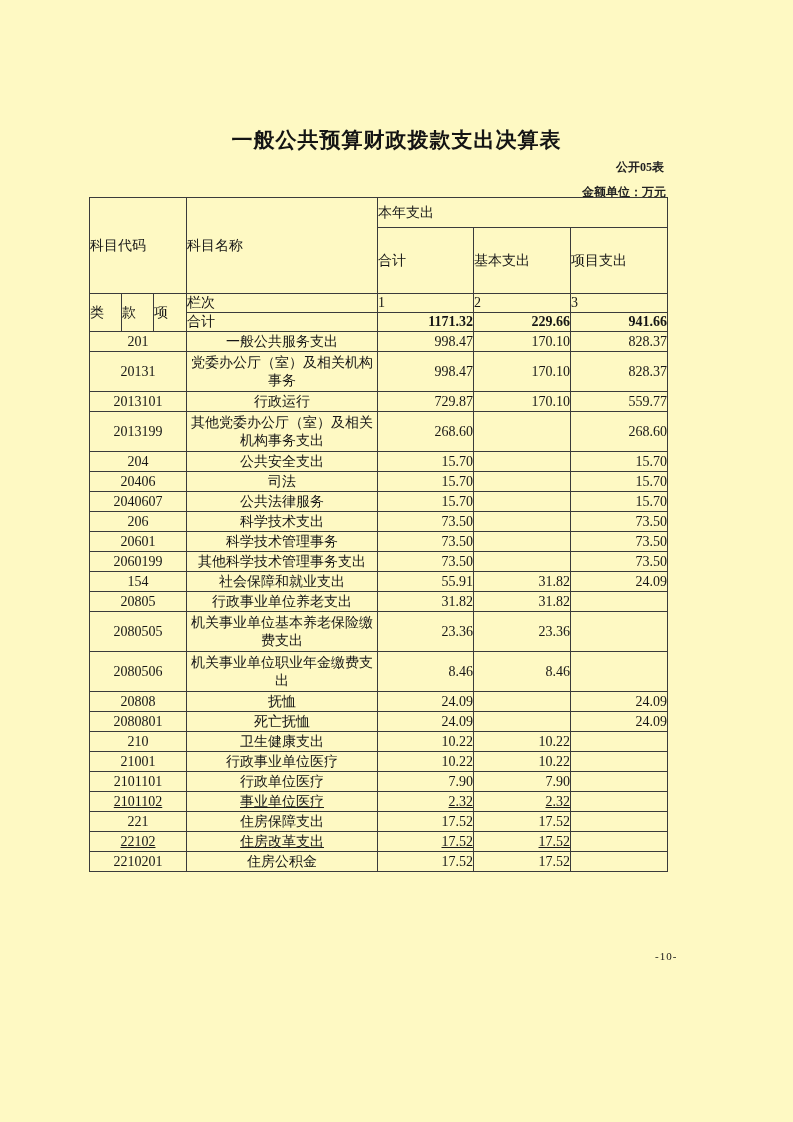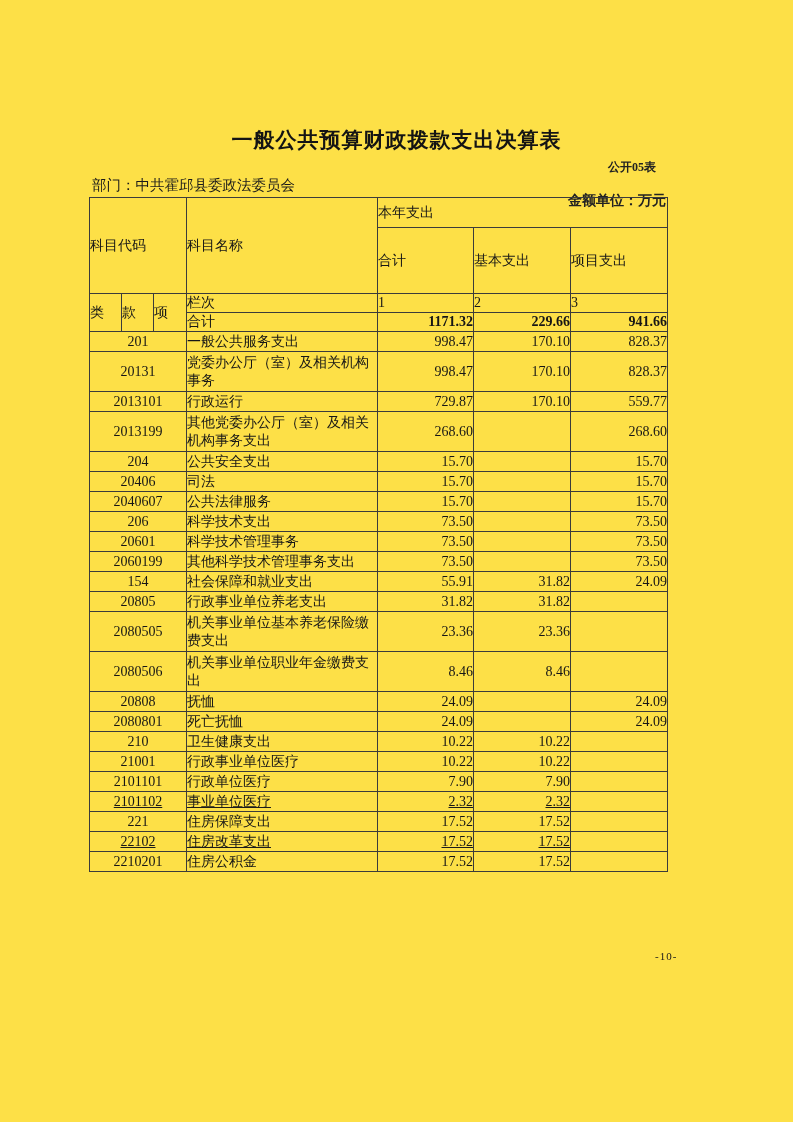--- a/index.html
+++ b/index.html
@@ -1,56 +1,56 @@
 <!DOCTYPE html>
 <html><head>
 <meta charset="utf-8">
 <style>
   html, body { margin: 0; padding: 0; background: #ffffff; }
   .page {
     position: relative;
     width: 793px;
     height: 1122px;
-    background: #fde047;
+    background: #fef9c3;
     font-family: "Liberation Serif", "DejaVu Serif", serif;
     color: #1c1c1c;
     overflow: hidden;
   }
   .doc-title {
     position: absolute;
     top: 126px;
     left: 0;
     width: 100%;
     text-align: center;
     font-family: "Liberation Sans", "DejaVu Sans", sans-serif;
     font-weight: bold;
     font-size: 21px;
     letter-spacing: 1px;
     color: #141414;
   }
   .table-code {
     position: absolute;
     top: 159px;
-    right: 137px;
+    right: 129px;
     font-size: 12px;
     font-weight: bold;
     color: #222;
   }
   .dept-line {
     position: absolute;
     top: 176px;
     left: 92px;
     font-size: 14.5px;
     color: #1a1a1a;
   }
   .unit-line {
     position: absolute;
-    top: 192px;
+    top: 184px;
     right: 127px;
-    font-size: 14px;
+    font-size: 12px;
     font-weight: bold;
     color: #222;
   }
   table.budget {
     position: absolute;
     top: 197px;
     left: 89px;
     width: 578px;
     border-collapse: collapse;
     table-layout: fixed;
@@ -59,21 +59,21 @@
     border: 1px solid #3b3b3b;
     font-size: 14px;
     line-height: 18px;
     padding: 0;
     vertical-align: middle;
     overflow: hidden;
     color: #161616;
   }
   td.center { }
   td.code-cell { text-align: center; padding-left: 2px; }
-  td.name-cell { text-align: left; padding-left: 3px; padding-right: 2px; }
+  td.name-cell { text-align: center; padding-left: 3px; padding-right: 2px; }
   td.num-cell { text-align: right; padding-right: 4px; }
   tr.total-row td.num-cell { font-weight: bold; }
   .note-line {
     position: absolute;
     top: 871px;
     left: 92px;
     font-size: 13.5px;
     color: #1a1a1a;
   }
   .page-number {
@@ -87,21 +87,20 @@
 </style>
 </head>
 <body>
 
 <div class="page">
 
   <div class="doc-title">一般公共预算财政拨款支出决算表</div>
 
   <div class="table-code">公开05表</div>
 
-  <div class="dept-line">部门：中共霍邱县委政法委员会</div>
 
   <div class="unit-line">金额单位：万元</div>
 
   <table class="budget">
     <colgroup>
       <col style="width:32px">
         <col style="width:32px">
         <col style="width:33px">
       <col style="width:191px">
       <col style="width:96px">

